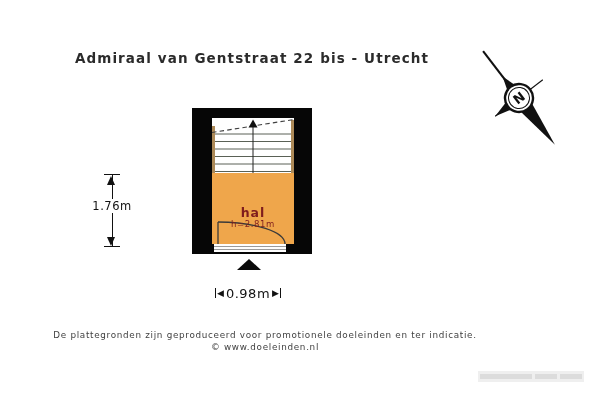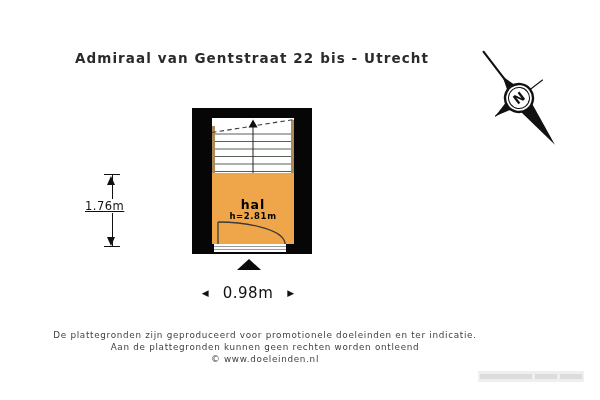--- a/index.html
+++ b/index.html
@@ -13,24 +13,24 @@
     font-weight:bold;font-size:13.5px;line-height:15.5px;color:#2b2b2b;letter-spacing:1.1px;
   }
   
   .compass{position:absolute;left:455px;top:40px;}
   .compass text{font-family:"DejaVu Sans", sans-serif;font-weight:bold;font-size:13px;fill:#111;}
   
   .plan{position:absolute;left:192px;top:108px;width:120px;height:146px;background:#060606;}
   .stairs{position:absolute;left:20px;top:10px;width:82px;height:55px;background:#ffffff;}
   .room{position:absolute;left:20px;top:65px;width:82px;height:71px;background:#efa64b;}
   .room-label{
-    position:absolute;left:0;top:25px;width:100%;text-align:center;color:#000000;
+    position:absolute;left:0;top:33px;width:100%;text-align:center;color:#7f1d1d;
   }
   .room-label .rname{font-weight:bold;font-size:12.5px;line-height:13px;letter-spacing:1px;}
-  .room-label .rheight{font-weight:bold;font-size:8.5px;line-height:11px;letter-spacing:0.6px;}
+  .room-label .rheight{font-weight:normal;font-size:8.5px;line-height:11px;letter-spacing:0.6px;}
   .doorsvg{position:absolute;left:0;top:0;}
   .threshold{position:absolute;left:22px;top:136px;width:72px;height:8px;background:#fdfdfd;}
   .threshold .tline{position:absolute;left:0;width:100%;height:1px;background:#9a9a9a;}
   
   .entrance{
     position:absolute;left:237px;top:259px;width:0;height:0;
     border-left:12px solid transparent;border-right:12px solid transparent;
     border-bottom:11px solid #0a0a0a;
   }
   
@@ -40,31 +40,31 @@
     position:absolute;left:107px;top:176px;width:0;height:0;
     border-left:4.5px solid transparent;border-right:4.5px solid transparent;
     border-bottom:9px solid #111;
   }
   .vdim-arrow-down{
     position:absolute;left:107px;top:237px;width:0;height:0;
     border-left:4.5px solid transparent;border-right:4.5px solid transparent;
     border-top:9px solid #111;
   }
   .vdim-label{
-    position:absolute;left:85px;top:199px;width:54px;background:#fff;text-align:left;
-    font-size:11.5px;color:#111;letter-spacing:0.5px;text-decoration:underline;
+    position:absolute;left:85px;top:199px;width:54px;background:#fff;text-align:center;
+    font-size:11.5px;color:#111;letter-spacing:0.5px;
   }
   
   .hdim{
     position:absolute;left:203px;top:286px;width:90px;height:14px;
     display:flex;align-items:center;justify-content:center;color:#111;
   }
   .hdim .bar{width:1.5px;height:10px;background:#111;}
   .hdim .ah{font-size:9px;line-height:10px;padding:0 1px;}
-  .hdim .lbl{font-size:15px;letter-spacing:0.5px;padding:0 13px;}
+  .hdim .lbl{font-size:13px;letter-spacing:0.5px;padding:0 1px;}
   
   .footer{
     position:absolute;left:15px;top:313px;width:500px;text-align:center;
     font-size:8.8px;line-height:12px;color:#3f3f3f;letter-spacing:0.7px;margin-top:16px;
   }
   
   .watermark{
     position:absolute;left:478px;top:371px;width:106px;height:11px;background:#efefef;
     display:flex;align-items:center;gap:3px;padding-left:2px;box-sizing:border-box;
   }
@@ -143,21 +143,20 @@
   <div class="hdim">
     <span class="bar"></span>
     <span class="ah">◀</span>
     <span class="lbl">0.98m</span>
     <span class="ah">▶</span>
     <span class="bar"></span>
   </div>
 
   <div class="footer">
     <div>De plattegronden zijn geproduceerd voor promotionele doeleinden en ter indicatie.</div>
-    <div>Aan de plattegronden kunnen geen rechten worden ontleend</div>
     <div>© www.doeleinden.nl</div>
   </div>
 
   <div class="watermark">
     <span style="width:52px"></span>
     <span style="width:22px"></span>
     <span style="width:22px"></span>
   </div>
 
 </div>

